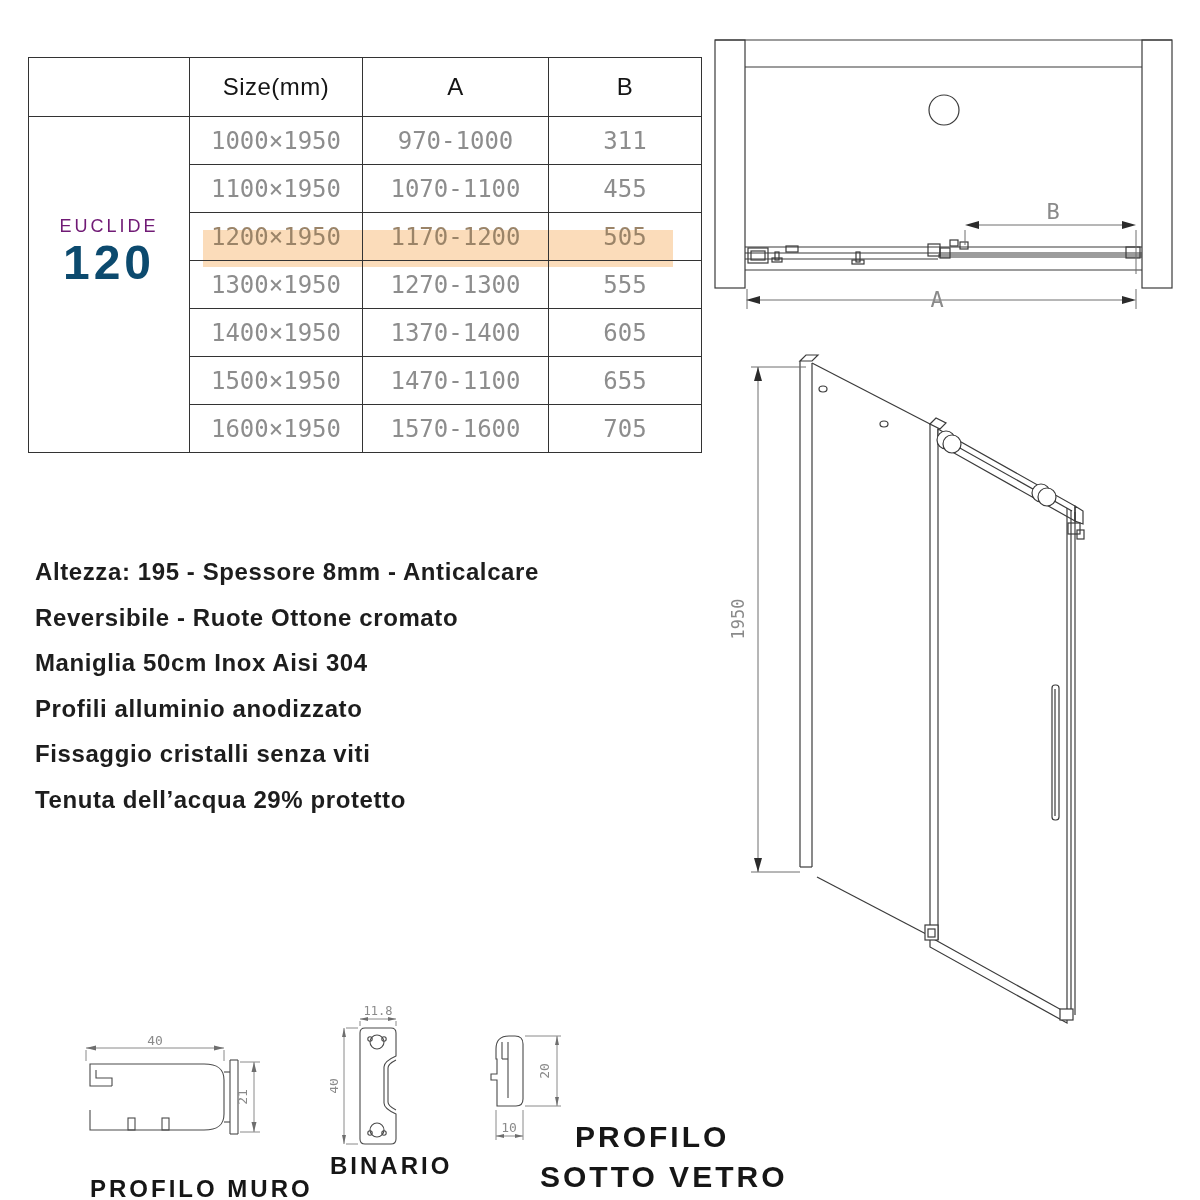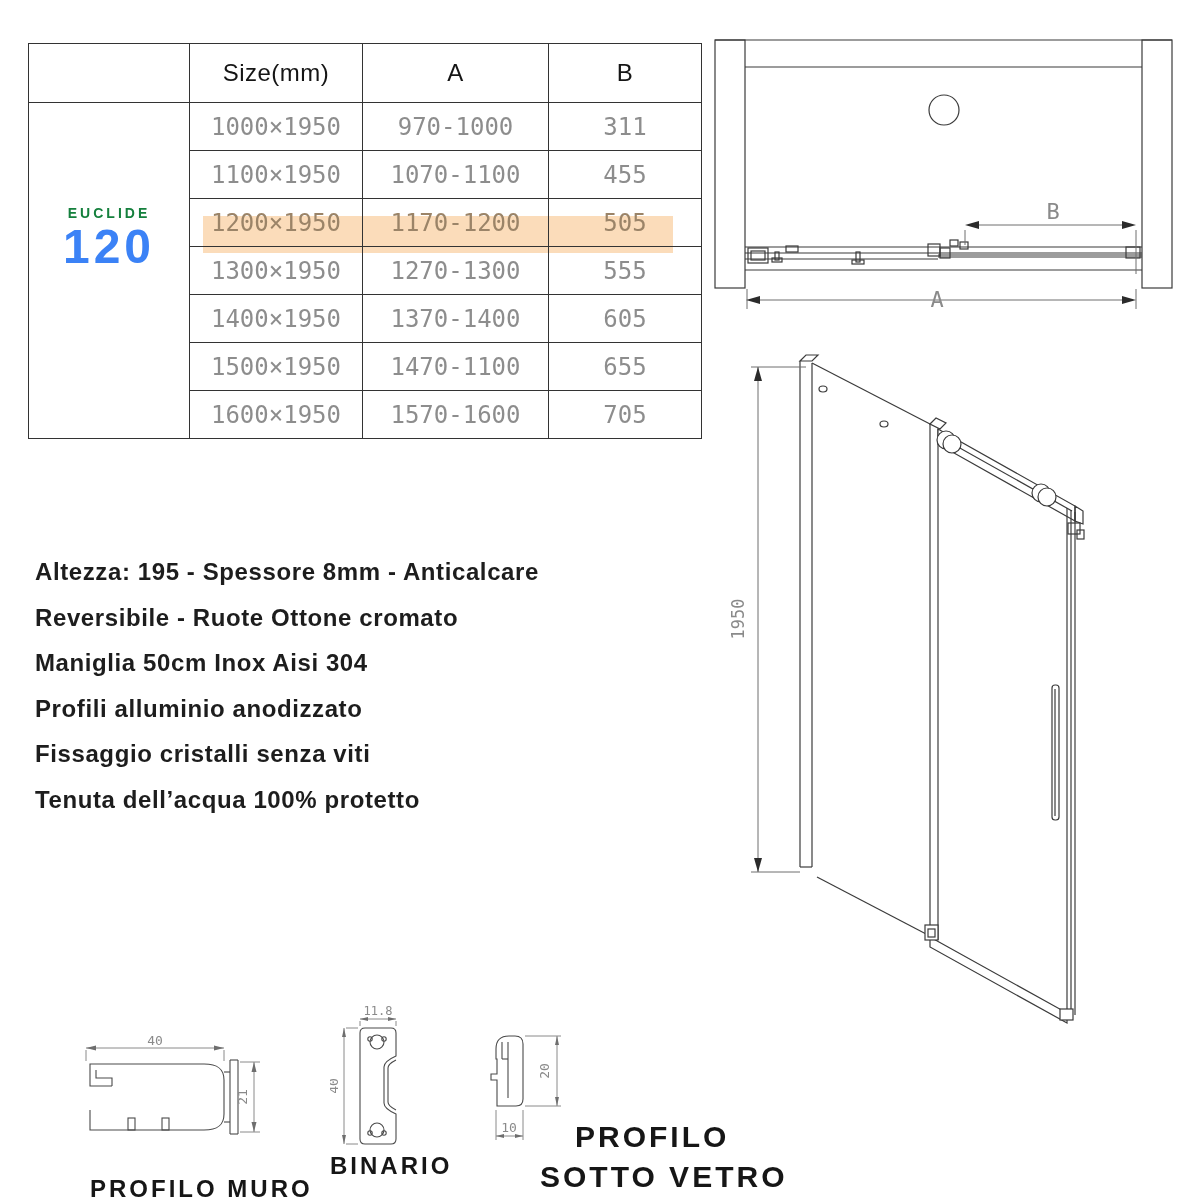--- a/index.html
+++ b/index.html
@@ -1,40 +1,40 @@
 <!DOCTYPE html>
 <html><head>
 <meta charset="utf-8">
 <style>
   html,body{margin:0;padding:0;background:#ffffff;}
   .canvas{
     position:relative;width:1200px;height:1200px;background:#ffffff;
     font-family:"Liberation Sans",sans-serif;overflow:hidden;
   }
   
-  .size-table-wrap{position:absolute;left:28px;top:43px;width:745px;}
+  .size-table-wrap{position:absolute;left:28px;top:57px;width:745px;}
   .row-highlight{position:absolute;left:175px;top:173px;width:470px;height:37px;z-index:0;}
   table.size-table{border-collapse:collapse;position:relative;z-index:1;table-layout:fixed;}
   table.size-table td,table.size-table th{
     border:1px solid #333333;padding:0;text-align:center;vertical-align:middle;
     background:transparent;
   }
   .col-model{width:160px;}
   .col-size{width:172px;}
   .col-a{width:185px;}
   .col-b{width:152px;}
   tr.hdr-row{height:59px;}
   tr.data-row{height:48px;}
   th.hdr{font-size:24px;font-weight:400;color:#151515;letter-spacing:0.5px;}
   td.val{font-family:"DejaVu Sans Mono",monospace;font-size:24px;color:#8d8d8d;letter-spacing:0;}
   td.val.hl{color:#9b8468;}
   td.model-cell{vertical-align:middle;}
   .model-inner{display:flex;flex-direction:column;align-items:center;justify-content:center;height:100%;padding-bottom:66px;box-sizing:border-box;}
-  .model-series{font-size:14px;font-weight:700;letter-spacing:3px;color:#15803d;}
-  .model-size{font-size:48px;font-weight:700;letter-spacing:4px;color:#3b82f6;line-height:1.0;margin-top:2px;}
+  .model-series{font-size:18px;font-weight:400;letter-spacing:3px;color:#701a75;}
+  .model-size{font-size:48px;font-weight:700;letter-spacing:4px;color:#0c4a6e;line-height:1.0;margin-top:2px;}
   
   .features{position:absolute;left:35px;top:549px;font-size:24px;font-weight:600;color:#1d1d1d;letter-spacing:0.6px;line-height:45.6px;white-space:nowrap;}
   
   svg{position:absolute;display:block;}
   .dim-text{font-family:"DejaVu Sans Mono",monospace;fill:#8a8a8a;}
   
   .profiles-title{position:absolute;left:278px;top:962px;font-size:28px;font-weight:600;letter-spacing:2px;color:#161616;white-space:nowrap;}
   .profile-label{position:absolute;font-weight:600;color:#161616;letter-spacing:3px;white-space:nowrap;}
   .label-muro{left:90px;top:1156px;font-size:24px;margin-top:19px;}
   .label-binario{left:330px;top:1152px;font-size:24px;}
@@ -217,21 +217,21 @@
     <polygon points="28,547 24,533 32,533" fill="#2b2b2b"></polygon>
     <text class="dim-text" font-size="17" text-anchor="middle" transform="rotate(-90 14 294)" x="14" y="294">1950</text>
   </svg>
 
   <div class="features">
     <div>Altezza: 195 - Spessore 8mm - Anticalcare</div>
     <div>Reversibile - Ruote Ottone cromato</div>
     <div>Maniglia 50cm Inox Aisi 304</div>
     <div>Profili alluminio anodizzato</div>
     <div>Fissaggio cristalli senza viti</div>
-    <div>Tenuta dell’acqua 100% protetto</div>
+    <div>Tenuta dell’acqua 29% protetto</div>
   </div>
 
 
   <svg style="left:48px;top:1036px;" width="250" height="112" viewBox="0 0 250 112">
     <g fill="none" stroke="#4a4a4a" stroke-width="1.1">
       <path d="M64,50 L42,50 L42,28 L156,28 C170,28 176,33 176,44 L176,78 C176,89 170,94 156,94 L42,94 L42,74"></path>
       <path d="M64,50 L64,42 L48,42 L48,34"></path>
       <rect x="80" y="82" width="7" height="12"></rect>
       <rect x="114" y="82" width="7" height="12"></rect>
       <line x1="182" y1="24" x2="182" y2="98"></line>

